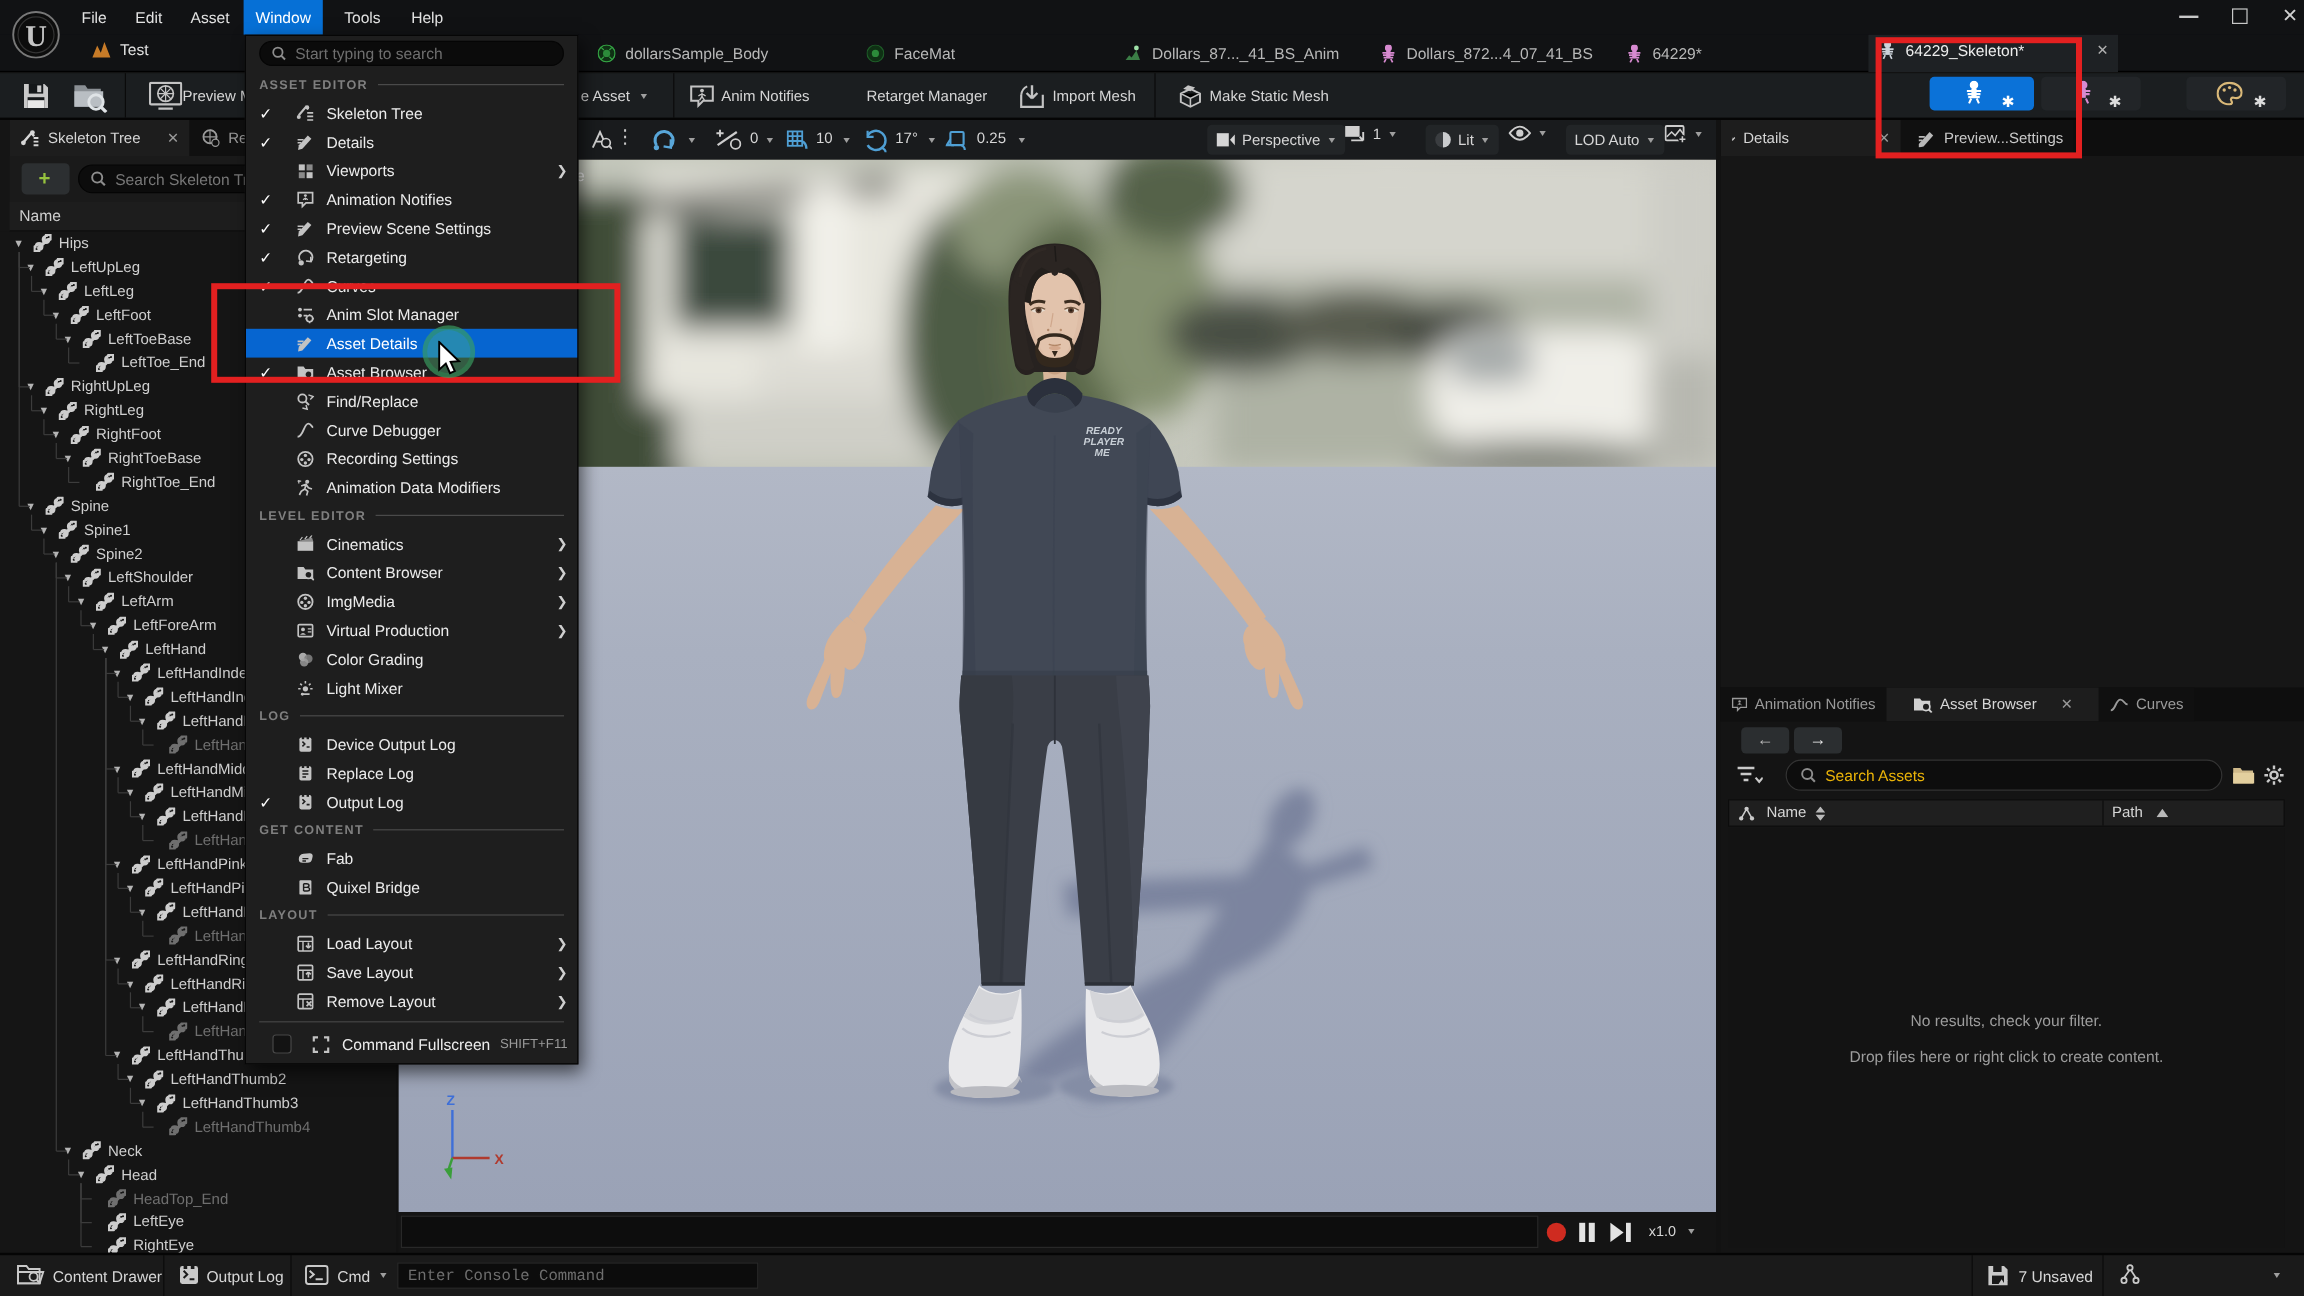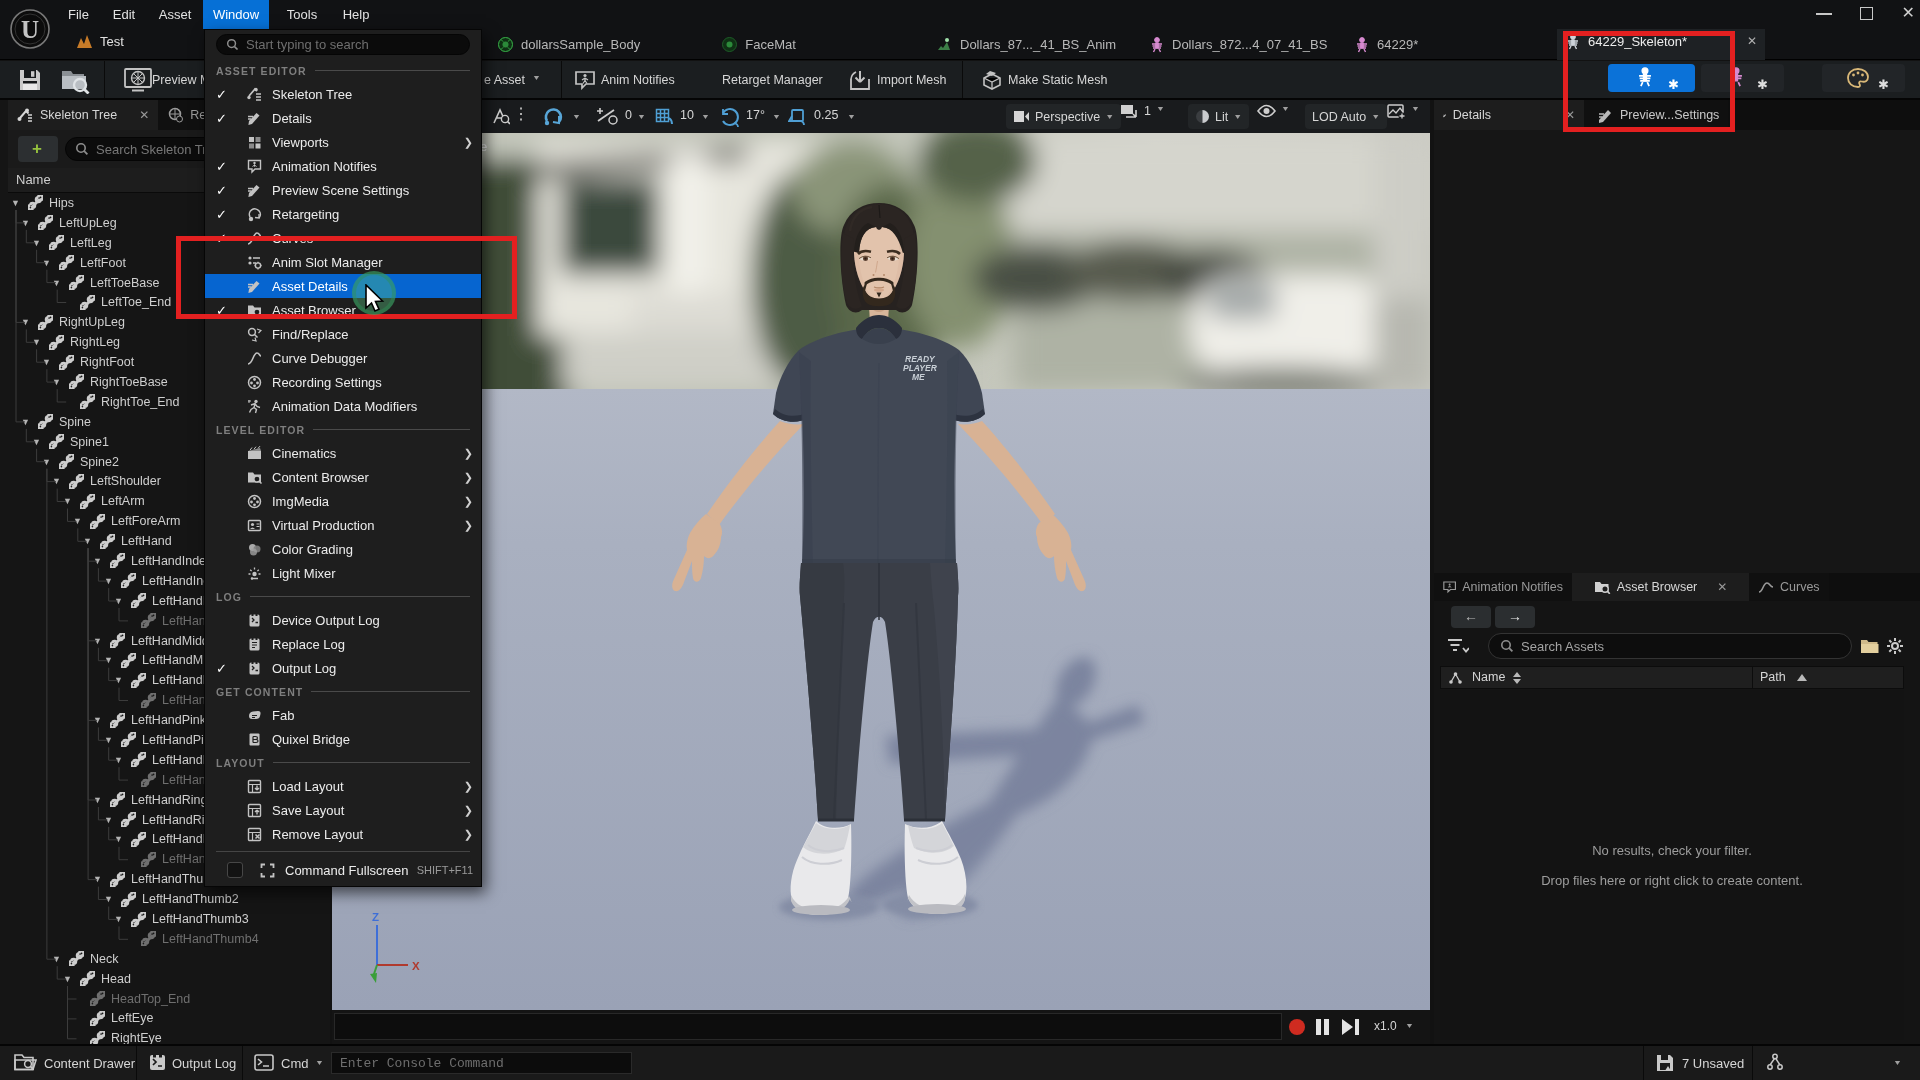--- a/index.html
+++ b/index.html
@@ -1,20 +1,20 @@
 <!DOCTYPE html>
 <html><head>
 <meta charset="utf-8">
 <style>
 *{margin:0;padding:0;box-sizing:border-box}
 html,body{width:1920px;height:1080px;overflow:hidden;background:#000}
 body{font-family:"Liberation Sans",sans-serif;color:#cfcfcf;font-size:13px}
 #root{position:relative;width:1920px;height:1080px;background:#121212}
 .abs{position:absolute}
-.fx{display:flex;align-items:flex-start}
+.fx{display:flex;align-items:center}
 .sep{width:1px;background:#0a0a0a;align-self:stretch}
 
 #mrow{position:absolute;left:0;top:0;width:1920px;height:29px;background:#111214}
 .mi{height:29px;display:flex;align-items:center;justify-content:center;color:#e2e2e2;font-size:13px}
 #trow{position:absolute;left:0;top:29px;width:1920px;height:31px;background:#111214;border-bottom:1px solid #000}
 .ttab{height:31px;display:flex;align-items:center;gap:8px;padding:0 10px;color:#b8b8b8;font-size:13px}
 #toolrow{position:absolute;left:0;top:61px;width:1920px;height:39px;background:#1b1e20;border-bottom:2px solid #050505}
 
 .ptabbar{position:absolute;height:30px;background:#101010;display:flex}
 .ptab{height:30px;display:flex;align-items:center;gap:6px;padding:0 9px;color:#9a9a9a;font-size:12.5px;background:#101010;white-space:nowrap;overflow:hidden}
@@ -930,21 +930,21 @@
 <div class="abs" style="left:1495px;top:606px;width:40px;height:22px;background:#2b2e30;border-radius:4px;text-align:center;color:#e8e8e8;font-size:14px;line-height:20px">→</div>
 <svg class="abs" style="left:1447px;top:638px" width="22" height="17" viewBox="0 0 22 17">
       <path d="M1 2 h14 M3.5 7 h9 M6 12 h4" stroke="#c9c9c9" stroke-width="2"></path>
       <path d="M16 10 l3 3.5 3-3.5" fill="none" stroke="#c9c9c9" stroke-width="1.8"></path>
     </svg>
 <div class="abs" style="left:1488px;top:633px;width:364px;height:26px;background:#0d0d0d;border-radius:13px;border:1px solid #333"></div>
 <svg class="abs" style="left:1500px;top:639px" width="14" height="14" viewBox="0 0 14 14">
       <circle cx="6" cy="6" r="4.2" fill="none" stroke="#8d8d8d" stroke-width="1.6"></circle>
       <path d="M9.2 9.2 l3.2 3.2" stroke="#8d8d8d" stroke-width="1.8"></path>
     </svg>
-<div class="abs" style="left:1521px;top:639px;color:#a3a3a3;font-size:13px">Search Assets</div>
+<div class="abs" style="left:1521px;top:639px;color:#eab308;font-size:13px">Search Assets</div>
 <svg class="abs" style="left:1860px;top:638px" width="19" height="16" viewBox="0 0 19 16">
       <path d="M1 2 h6 l1.5 2 h9 v11 h-16.5z" fill="#cfb98a"></path>
       <path d="M1 6 h17.5 v9 h-17.5z" fill="#e3cf9e"></path>
     </svg>
 <svg class="abs" style="left:1886px;top:637px" width="18" height="18" viewBox="0 0 18 18">
       <circle cx="9" cy="9" r="3" fill="none" stroke="#c9c9c9" stroke-width="2"></circle>
       <g stroke="#c9c9c9" stroke-width="2">
         <path d="M9 1 v3 M9 14 v3 M1 9 h3 M14 9 h3 M3.3 3.3 l2.1 2.1 M12.6 12.6 l2.1 2.1 M14.7 3.3 l-2.1 2.1 M5.4 12.6 l-2.1 2.1"></path>
       </g>
     </svg>

